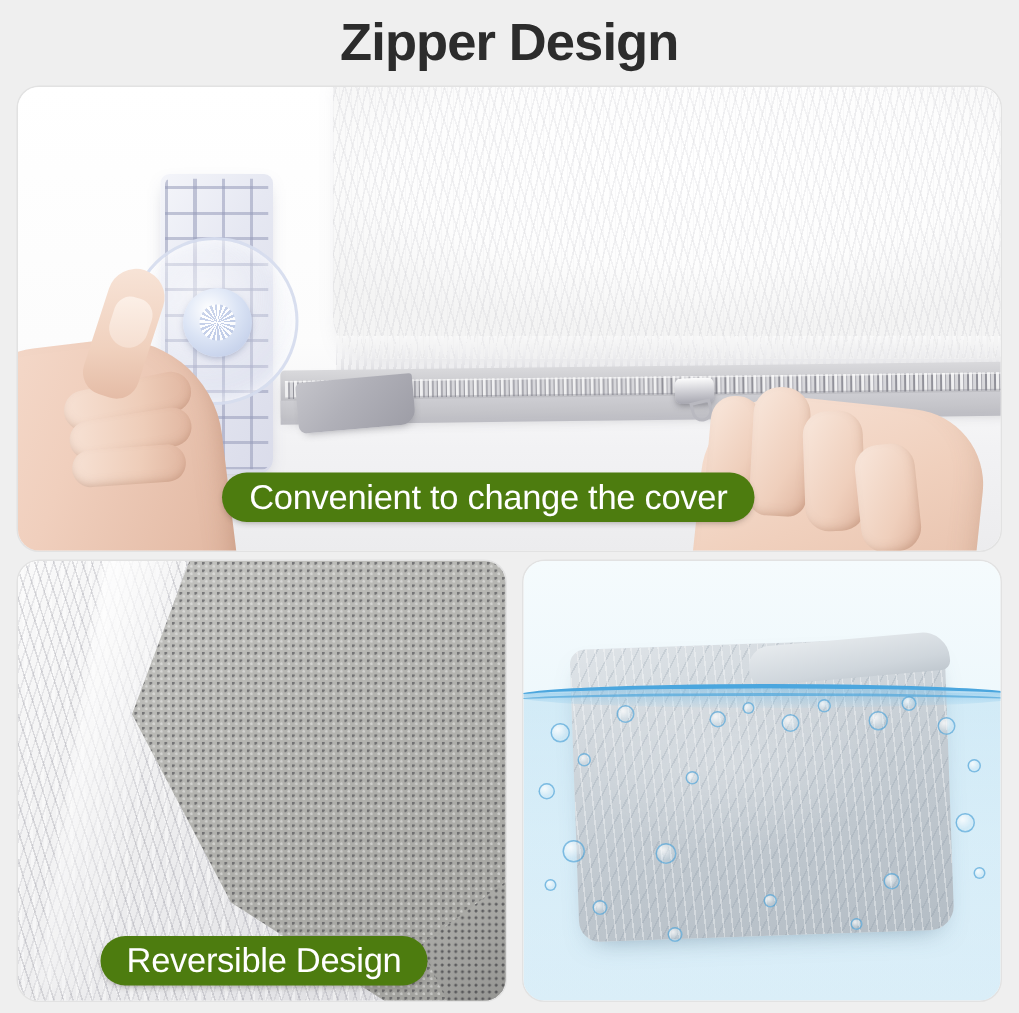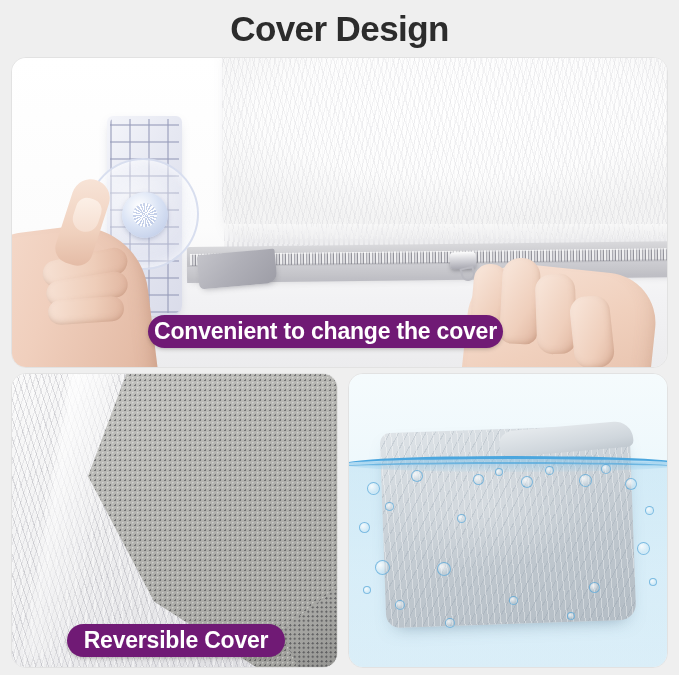--- a/index.html
+++ b/index.html
@@ -328,38 +328,38 @@
     border-radius:50%;
     background:radial-gradient(circle at 34% 30%, rgba(255,255,255,.75) 0%, rgba(190,225,245,.18) 60%, rgba(255,255,255,0) 100%);
   }
 
   
   .badge {
     position:absolute;
     display:flex;
     align-items:center;
     justify-content:center;
-    background:#701a75;
+    background:#4d7c0f;
     color:#ffffff;
-    font-weight:bold;
+    font-weight:normal;
     border-radius:999px;
     letter-spacing:-0.2px;
     box-shadow:0 2px 5px -2px rgba(40,30,25,.45);
     white-space:nowrap;
   }
   #badge-zipper  { left:148px; top:315px; width:355px; height:33px; font-size:23px; }
   #badge-revers  { left:67px;  top:624px; width:218px; height:33px; font-size:23px; }
   #badge-wash    { left:395px; top:624px; width:233px; height:33px; font-size:23px; }
 </style>
 </head>
 <body>
 
 <div id="page">
 
-  <div class="page-title">Cover Design</div>
+  <div class="page-title">Zipper Design</div>
 
   <div class="panel" id="panel-zipper">
     <div class="scene">
       <div class="p1-bg"></div>
 
       <div class="fur-top">
         <div class="fur-tex"></div>
       </div>
       <div class="fur-edge"></div>
 
@@ -395,21 +395,21 @@
   <div class="panel" id="panel-revers">
     <div class="scene">
       <div class="p2-bg"></div>
       <div class="fur-field"></div>
       <div class="fold-hi"></div>
       <div class="mesh-fold"></div>
       <div class="mesh-corner"></div>
     </div>
   </div>
 
-  <div class="badge" id="badge-revers">Reversible Cover</div>
+  <div class="badge" id="badge-revers">Reversible Design</div>
 
   <div class="panel" id="panel-wash">
     <div class="scene">
       <div class="p3-bg"></div>
       <div class="water-body"></div>
 
       <div class="cloth"></div>
       <div class="cloth-lip"></div>
 
       <div class="water-line"></div>

